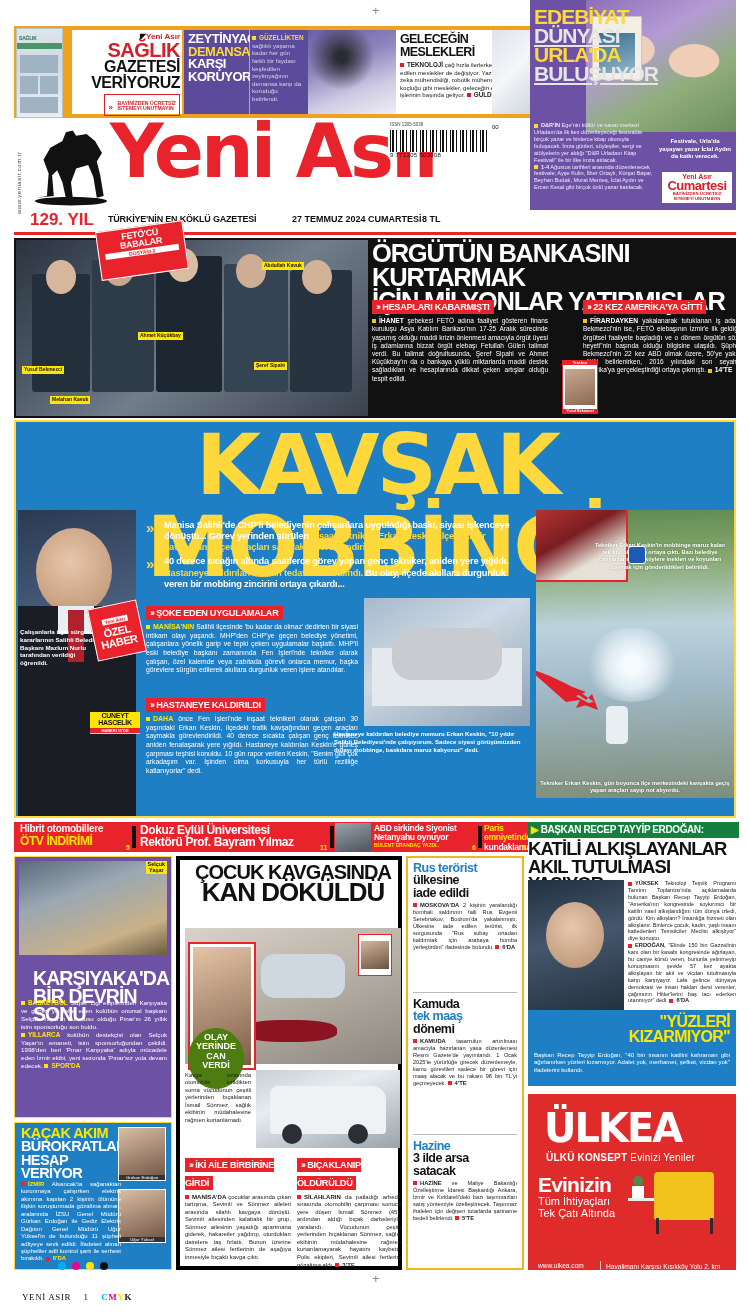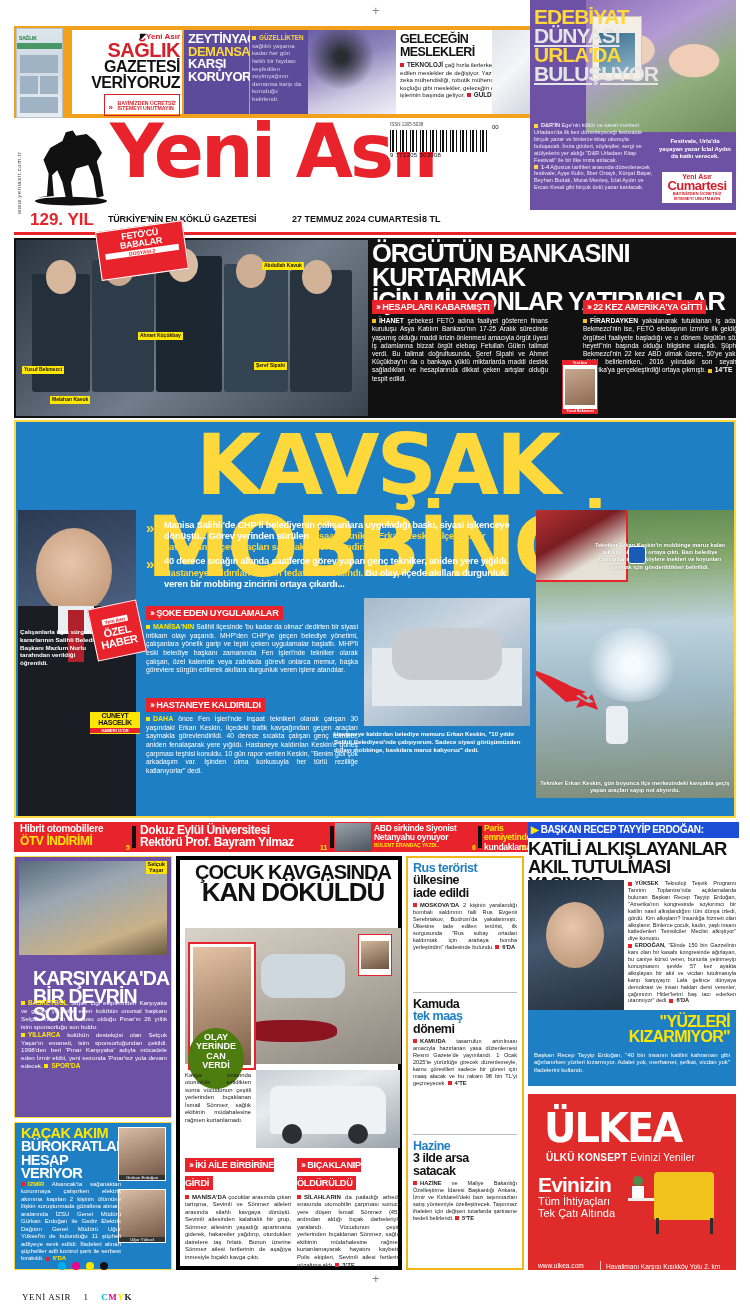--- a/index.html
+++ b/index.html
@@ -218,21 +218,21 @@
   #narrow{left:406px;top:856px;width:118px;height:414px;background:#fff;border:2px solid #f2b61d;}
   .ncard{position:absolute;left:5px;width:104px;border-bottom:1px solid #bbb;}
   .ncard h3{margin:0;font-size:12.5px;font-weight:bold;line-height:.98;letter-spacing:-.5px;}
   .ncard h3 .b{color:#1f7fc4;}
   .ncard .bd{font-size:5.6px;line-height:1.24;color:#222;text-align:justify;margin-top:3px;}
   .ncard .bd b{font-size:5.8px;}
   .ncard .bd .sq{background:#e8232c;width:4px;height:4px;}
 
   
   #erdogan{left:528px;top:822px;width:208px;height:268px;background:#fff;}
-  #erdkick{position:absolute;left:0;top:0;width:208px;height:16px;background:#1d4ed8;color:#fff;font-weight:bold;font-size:10px;line-height:16px;padding-left:3px;letter-spacing:-.4px;}
+  #erdkick{position:absolute;left:0;top:0;width:208px;height:16px;background:#15803d;color:#fff;font-weight:bold;font-size:10px;line-height:16px;padding-left:3px;letter-spacing:-.4px;}
   #erdkick .ch{color:#ffe600;}
   #erdhead{position:absolute;left:0;top:18px;width:208px;font-size:18.5px;font-weight:bold;line-height:.95;letter-spacing:-.9px;}
   #erdimg{position:absolute;left:0;top:58px;width:96px;height:150px;
      background:linear-gradient(165deg,#22303f 0%,#44576d 40%,#1d2833 100%);}
   #erdimg .face{position:absolute;left:18px;top:22px;width:58px;height:66px;border-radius:50%;background:radial-gradient(circle at 45% 38%,#e7c7ad,#b68f70);}
   #erdbody{position:absolute;left:100px;top:58px;width:108px;font-size:5.5px;line-height:1.25;color:#222;text-align:justify;}
   #erdbody b{font-size:5.7px;}
   #erdbody .sq{background:#e8232c;width:4px;height:4px;}
   #yuzleri{position:absolute;left:0;top:188px;width:208px;height:76px;background:#1f7fc4;color:#fff;}
   #yuzleri h3{position:absolute;right:6px;top:4px;margin:0;color:#ffe600;font-size:16px;font-weight:bold;line-height:.96;letter-spacing:-.7px;text-align:right;}

